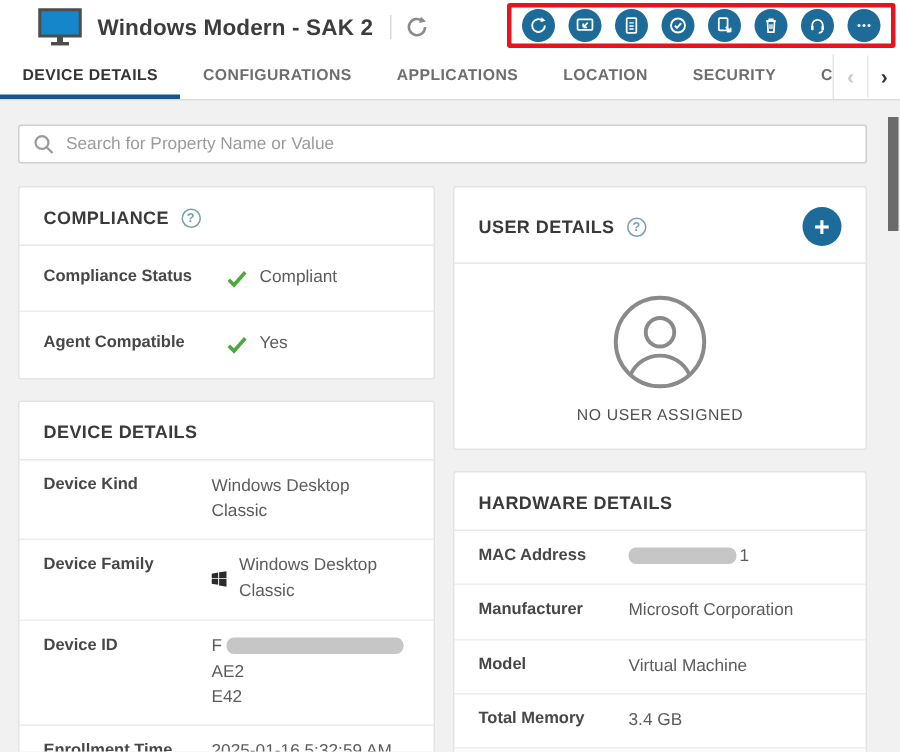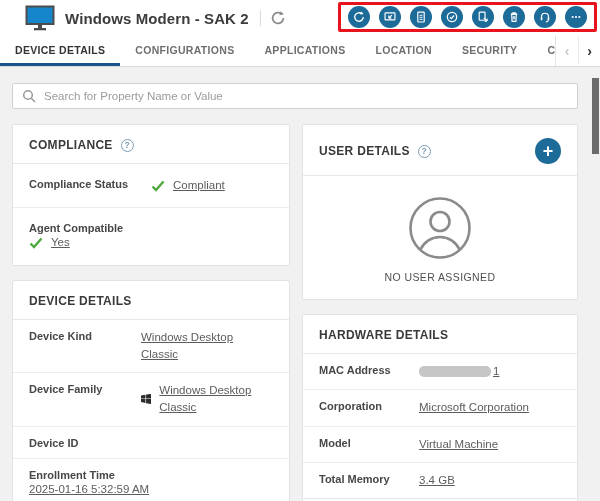--- a/index.html
+++ b/index.html
@@ -82,23 +82,23 @@
   .add-btn {
     margin-left:auto; width:26px; height:26px; border-radius:50%; background:#1d6b99;
     color:#fff; font-size:18px; font-weight:700; line-height:1;
     display:flex; align-items:center; justify-content:center; cursor:pointer;
   }
 
   .row {
     display:flex; align-items:flex-start; padding:9px 16px;
     border-bottom:1px solid #ececec; font-size:11px;
   }
-  .row:last-child { border-bottom:none;flex-direction:column; }
+  .row:last-child { border-bottom:none; }
   .row .lbl { font-weight:700; color:#474747; flex:none; padding-top:1px; }
-  .row .val { color:#5c5c5c; font-size:11.5px; line-height:1.5;text-decoration:underline; }
+  .row .val { color:#5c5c5c; font-size:11.5px; line-height:1.5; }
   .compliance .row { padding:13px 16px; }
   .compliance .lbl { width:122px; }
   .devdet .lbl { width:112px; }
   .hwdet .lbl { width:100px; }
   .val-flex { display:flex; align-items:center; gap:8px; }
 
   .redact { display:inline-block; height:11px; background:#c6c6c6; border-radius:5px; vertical-align:middle; }
   .redact.id { width:118px; margin:0 3px; }
   .redact.mac { width:72px; margin-right:2px; }
 
@@ -254,20 +254,24 @@
           <span class="lbl">Device Family</span>
           <span class="val val-flex">
             <svg width="12" height="12" viewBox="0 0 13 13">
               <path d="M0 2.1 5.6 1v4.8H0zM6.4.9 13 0v5.8H6.4zM0 6.6h5.6v4.8L0 10.4zM6.4 6.6H13V13l-6.6-1z" fill="#2b2b2b"></path>
             </svg>
             <span>Windows Desktop Classic</span>
           </span>
         </div>
         <div class="row">
           <span class="lbl">Device ID</span>
+          <span class="val">
+            <span>F</span><span class="redact id"></span><span>AE2</span>
+            <span style="display:block">E42</span>
+          </span>
         </div>
         <div class="row">
           <span class="lbl">Enrollment Time</span>
           <span class="val">2025-01-16 5:32:59 AM</span>
         </div>
 
       </div>
     </div>
 
     <div class="col">
@@ -292,21 +296,21 @@
         <div class="card-head">
           <span class="card-title">HARDWARE DETAILS</span>
         </div>
         <div class="row">
           <span class="lbl">MAC Address</span>
           <span class="val">
             <span class="redact mac"></span><span>1</span>
           </span>
         </div>
         <div class="row">
-          <span class="lbl">Corporation</span>
+          <span class="lbl">Manufacturer</span>
           <span class="val">Microsoft Corporation</span>
         </div>
         <div class="row">
           <span class="lbl">Model</span>
           <span class="val">Virtual Machine</span>
         </div>
         <div class="row">
           <span class="lbl">Total Memory</span>
           <span class="val">3.4 GB</span>
         </div>

